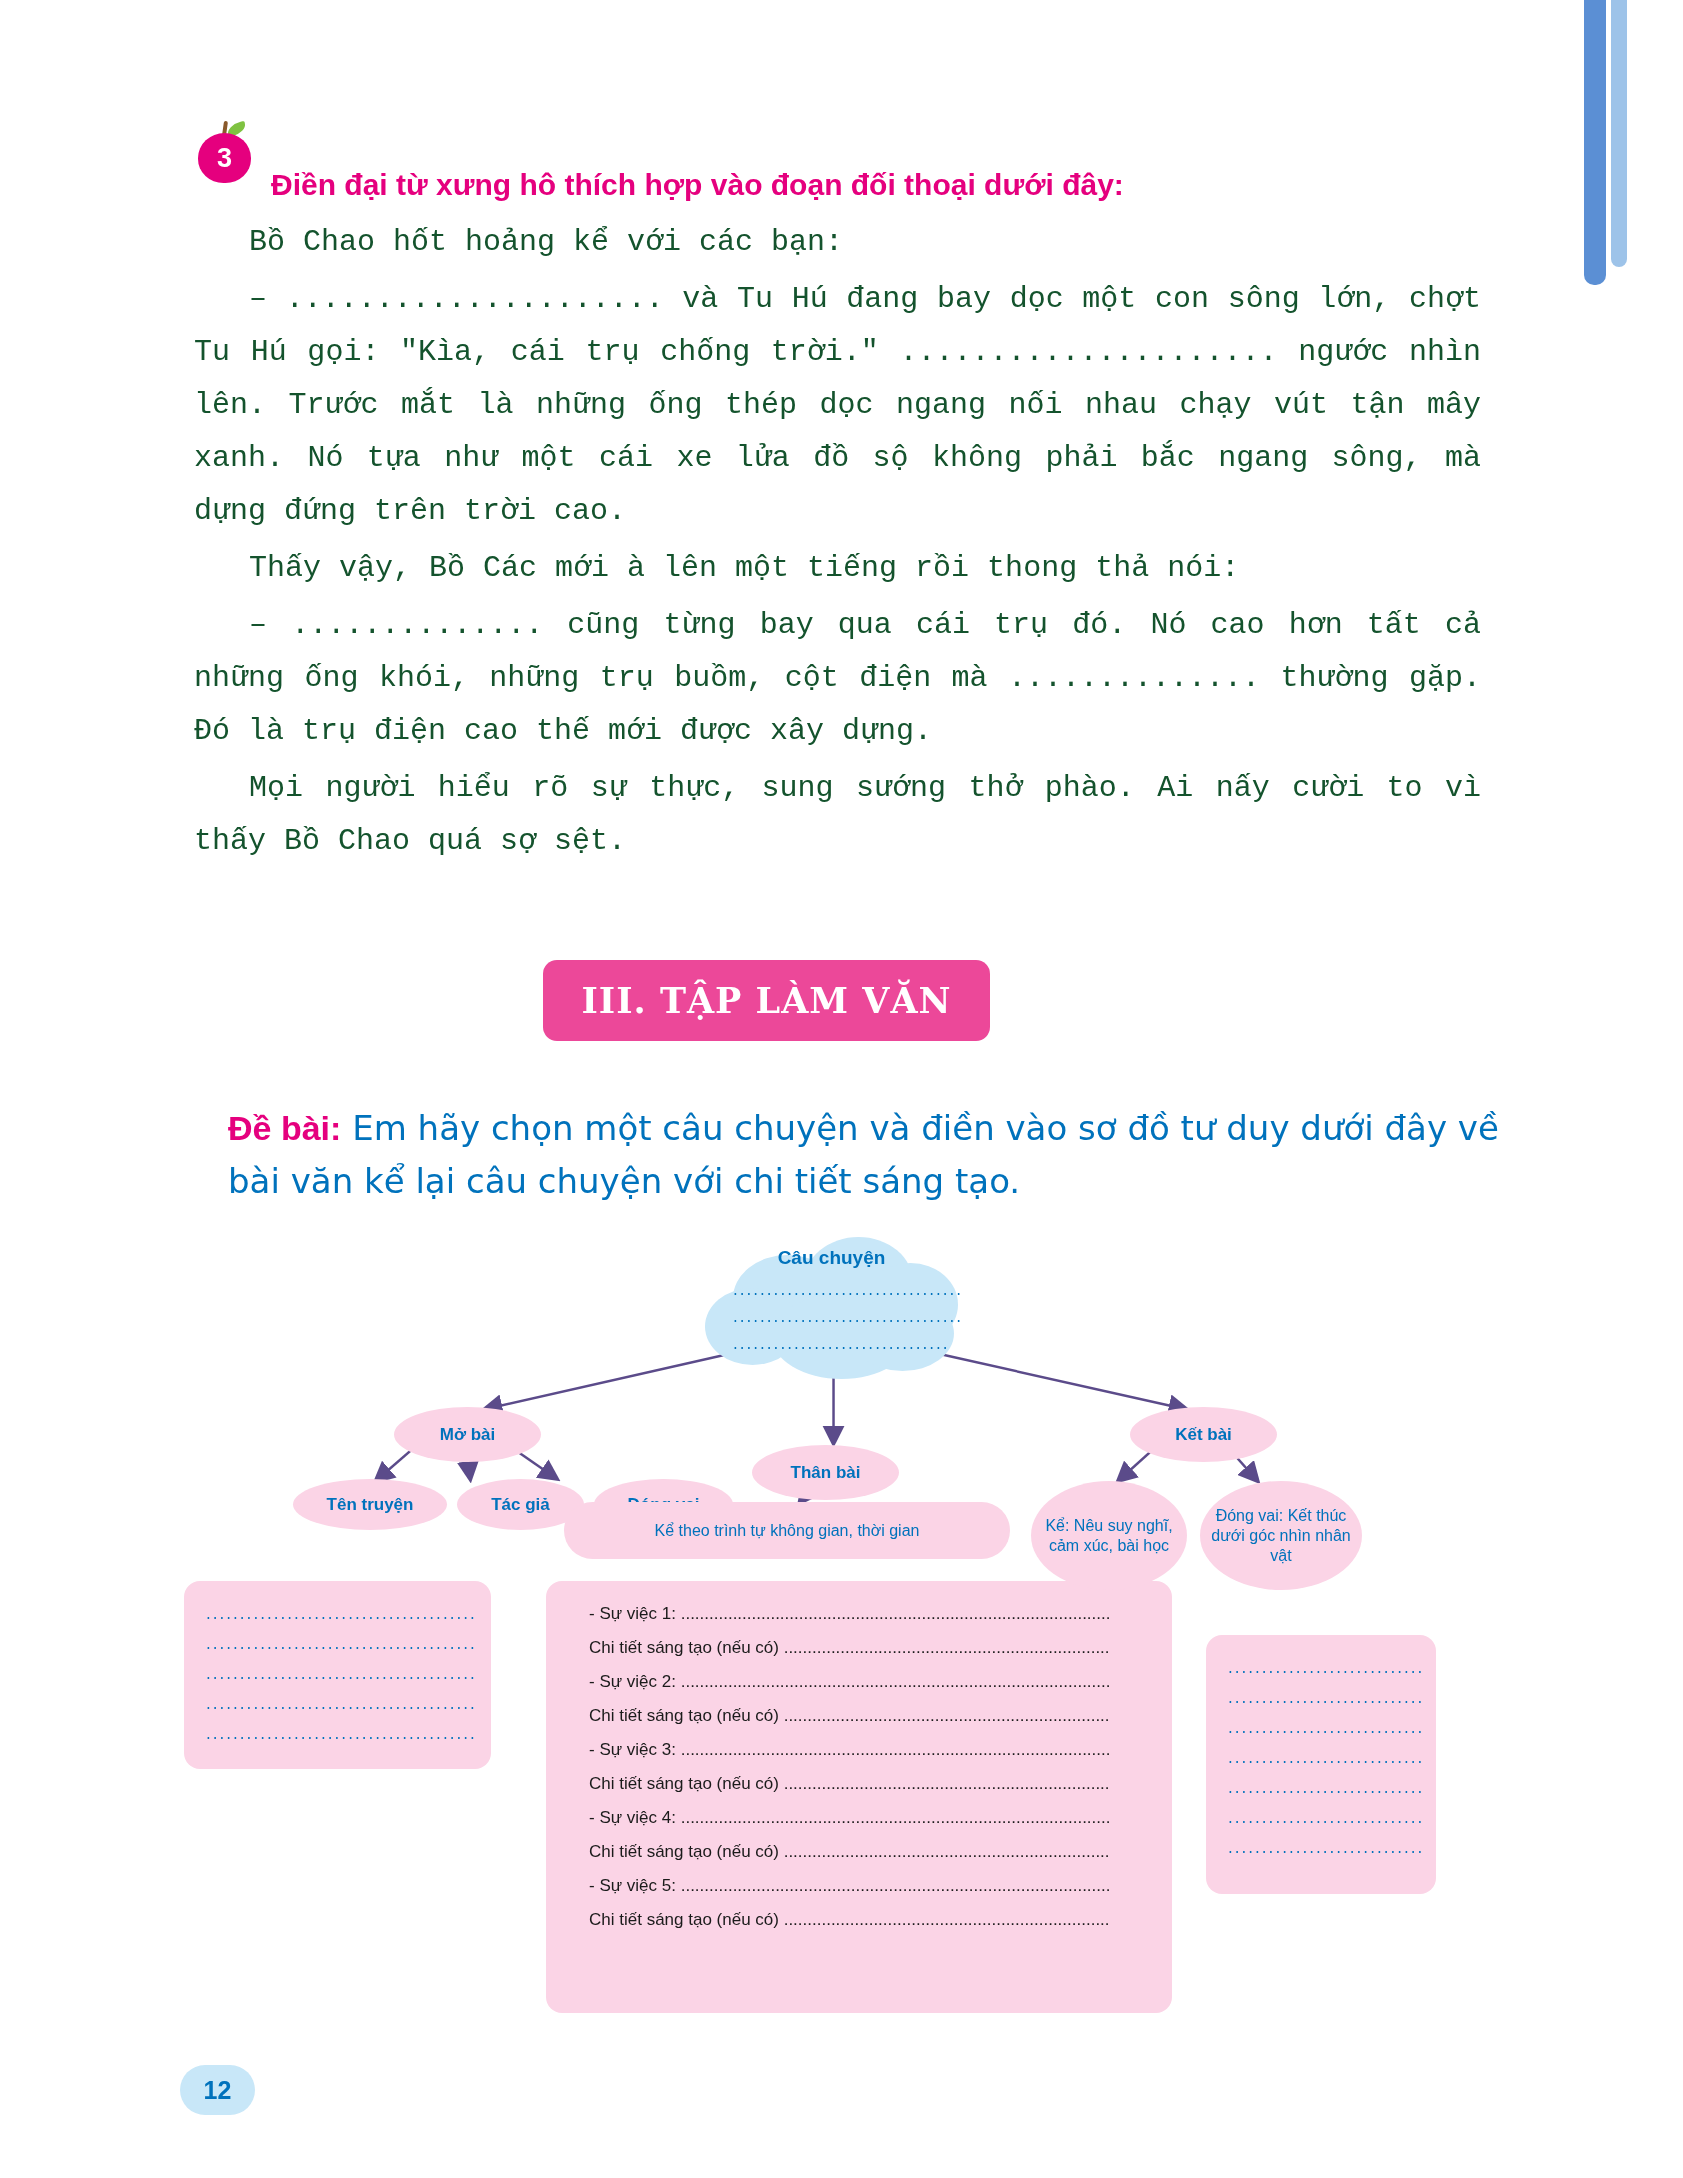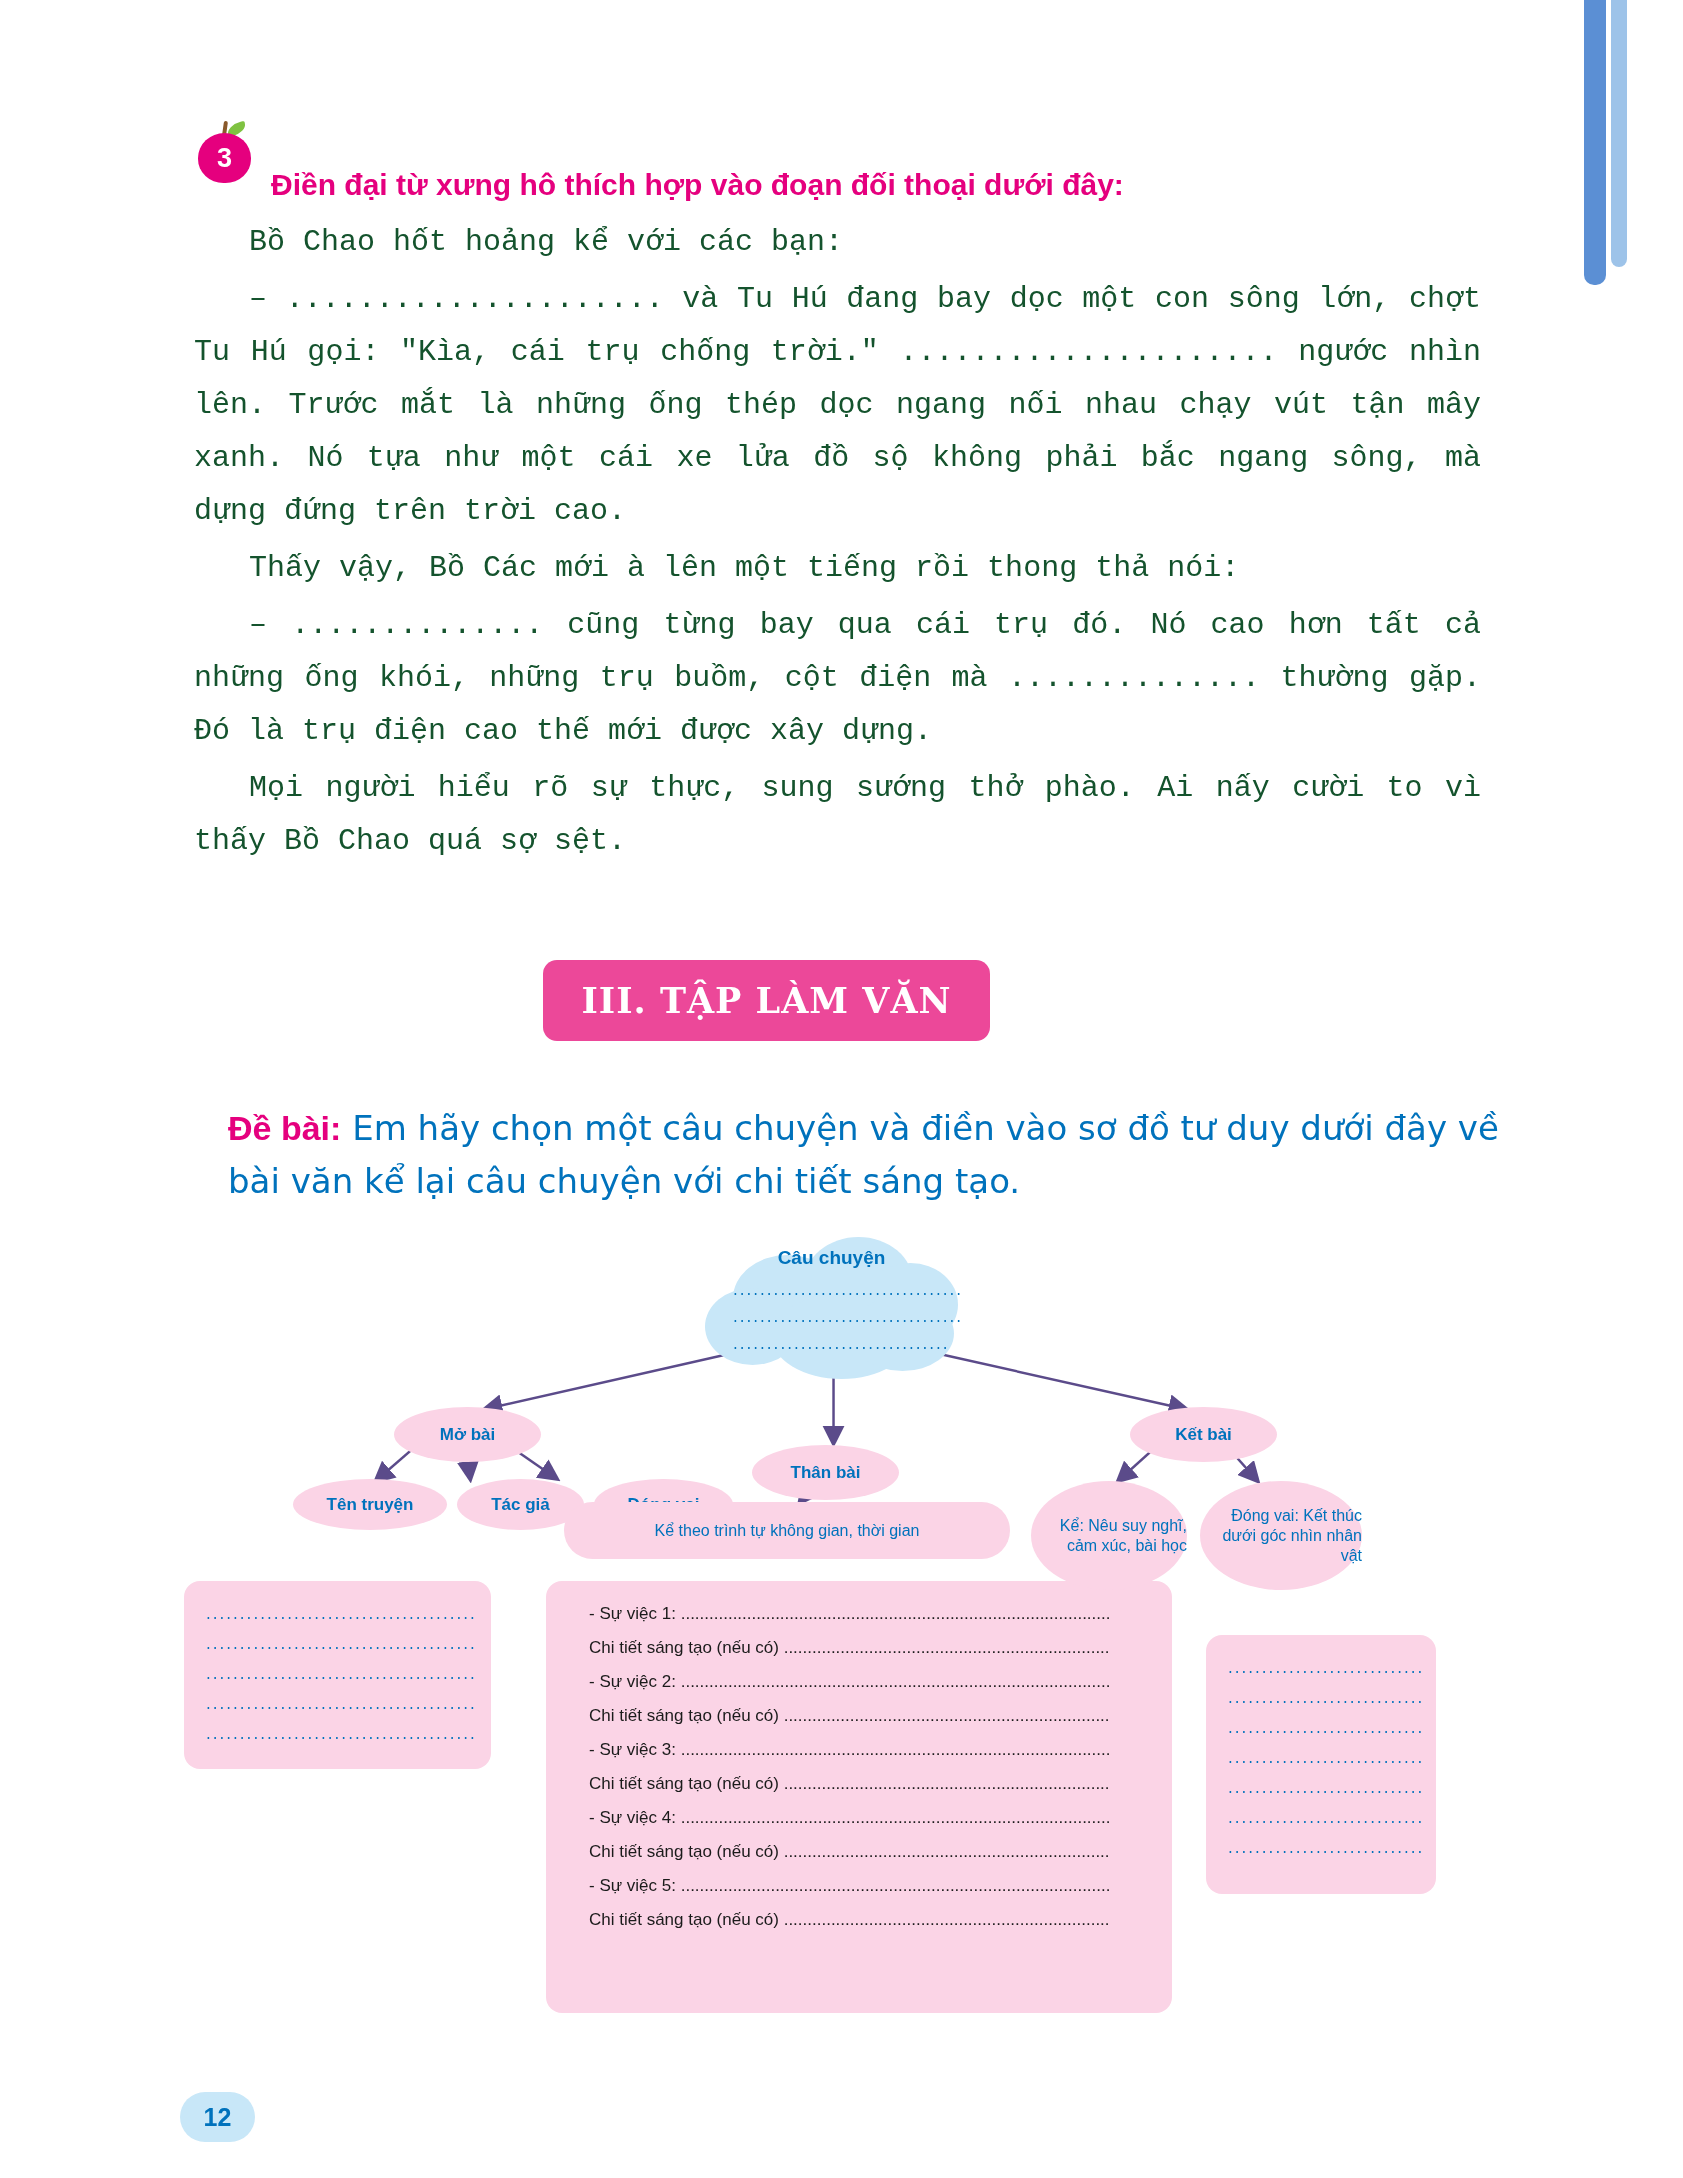--- a/index.html
+++ b/index.html
@@ -219,21 +219,21 @@
     position: absolute;
     background: #fbd4e6;
     border-radius: 50%/50%;
     color: #0072bc;
     font-family: "Liberation Sans", sans-serif;
     font-weight: bold;
     font-size: 17px;
     display: flex;
     align-items: center;
     justify-content: center;
-    text-align: right;
+    text-align: center;
     line-height: 1.25;
     z-index: 3;
   }
   .node.ell {
     border-radius: 50%;
   }
   .node.small {
     font-size: 16px;
     font-weight: normal;
   }
@@ -276,21 +276,20 @@
     height: 50px;
     background: #c8e7f8;
     border-radius: 25px;
     display: flex;
     align-items: center;
     justify-content: center;
     color: #0072bc;
     font-family: "Liberation Sans", sans-serif;
     font-weight: bold;
     font-size: 25px;
-    margin-top: 27px;
   }
 </style>
 </head>
 <body>
 
 <div class="page">
 
   <div class="right-bar"></div>
   <div class="right-bar-2"></div>
 

